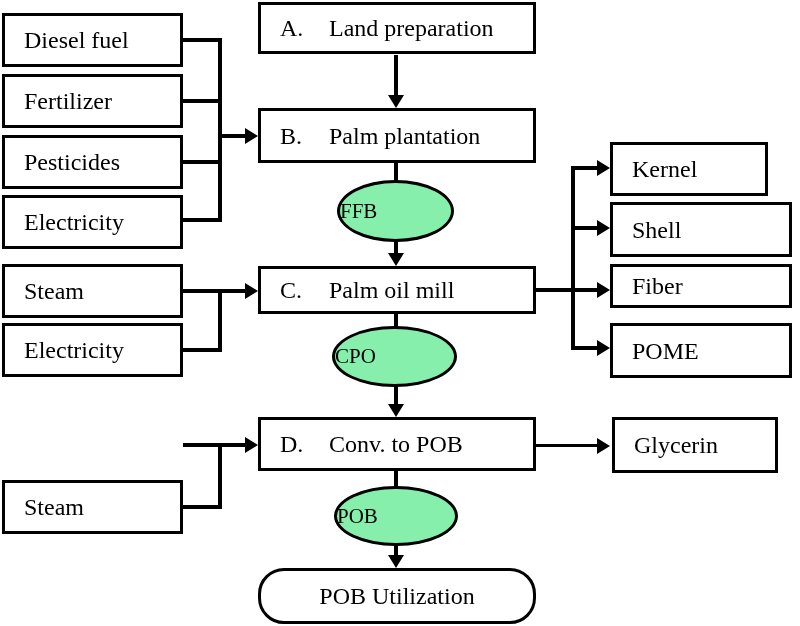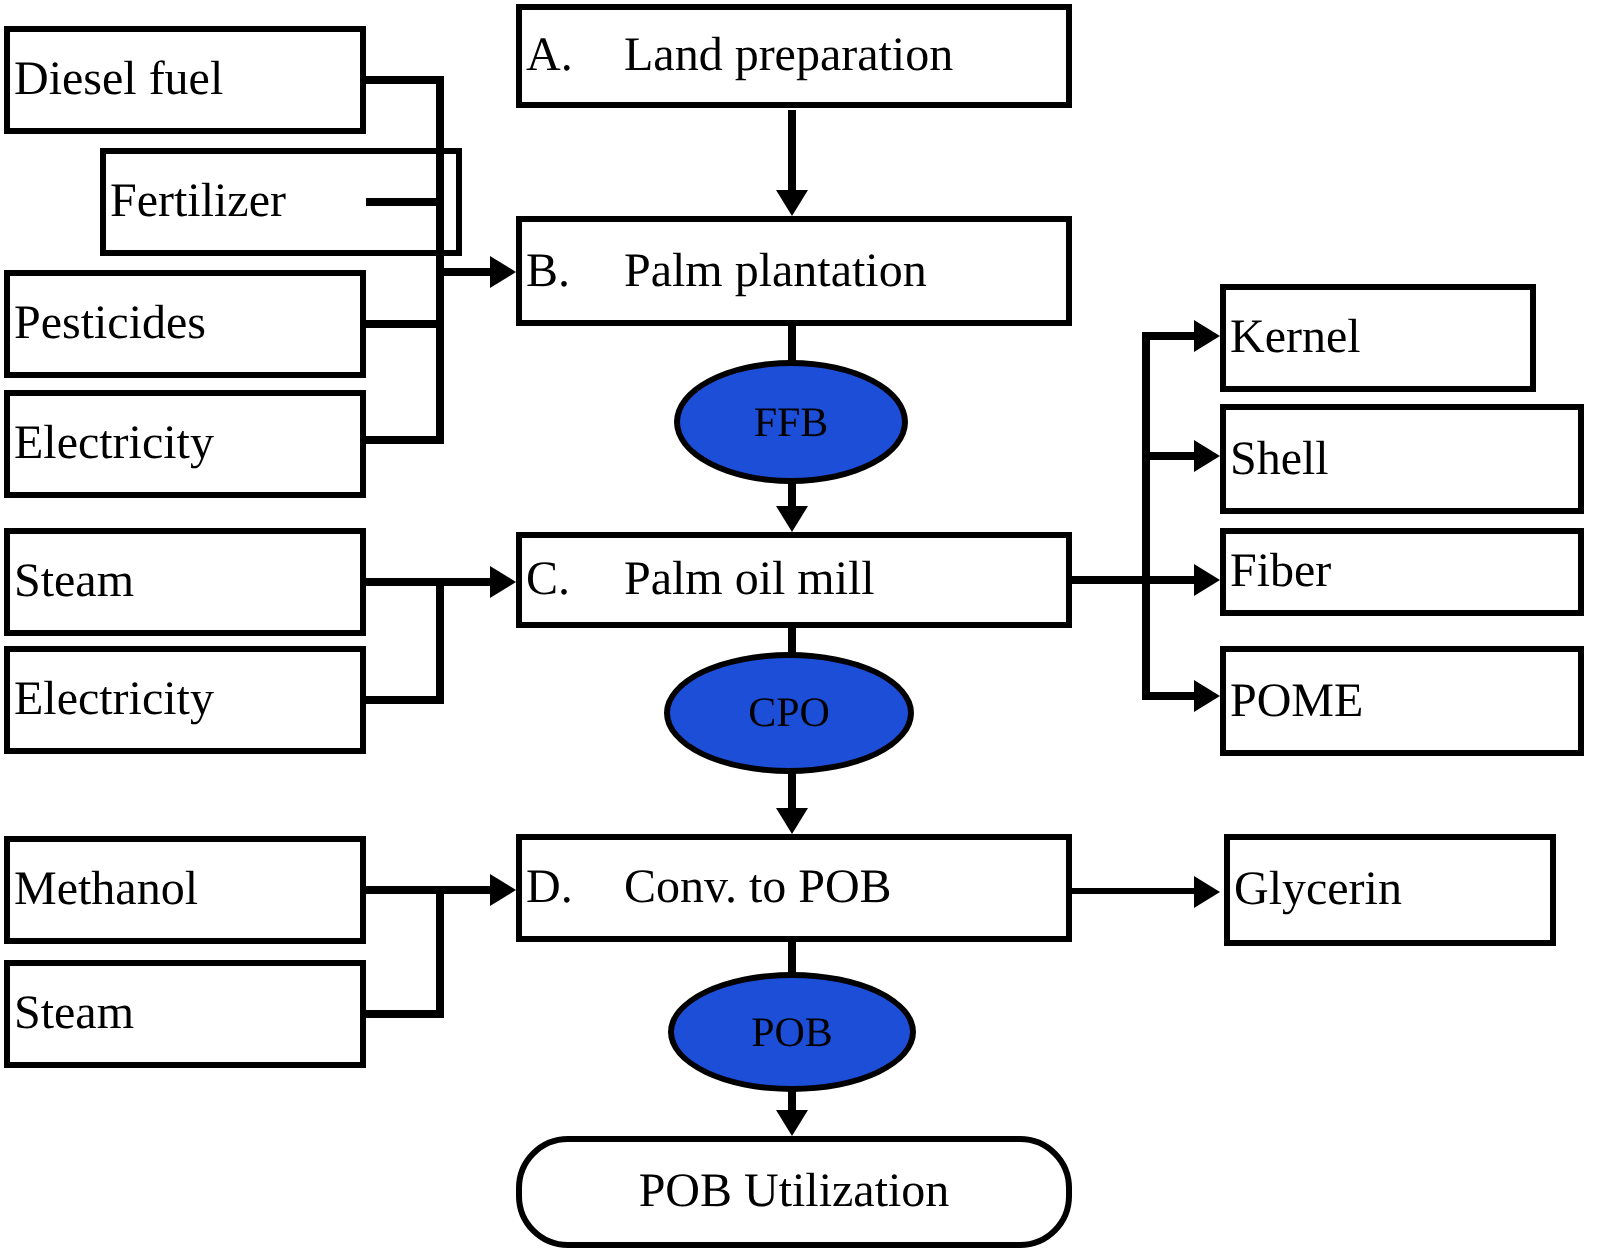--- a/index.html
+++ b/index.html
@@ -6,28 +6,28 @@
   .canvas {
     position:relative; width:800px; height:626px; background:#ffffff;
     font-family:"Liberation Serif", serif; color:#000;
     overflow:hidden;
   }
   .box {
     position:absolute; background:#fff; border:3px solid #000;
     box-sizing:border-box; display:flex; align-items:center;
     font-size:24px; line-height:1;
   }
-  .box.padded { padding-left:2px; padding-right:4px; }
+  .box.padded { padding-left:19px; padding-right:4px; }
   .box .prefix { display:inline-block; width:49px; flex:0 0 49px; }
   .box .lbl { white-space:nowrap; }
   .box.centered { justify-content:center; padding-left:0;border-radius:26px; }
   .ellipse {
-    position:absolute; background:#1d4ed8; border:3px solid #000;
+    position:absolute; background:#86efac; border:3px solid #000;
     border-radius:50%; box-sizing:border-box;
-    display:flex; align-items:center; justify-content:center;
+    display:flex; align-items:center; 
     font-size:21px; line-height:1; z-index:2;
   }
   .line { position:absolute; background:#000; z-index:1; }
   .arrow-down {
     position:absolute; width:0; height:0; z-index:1;
     border-left:8px solid transparent; border-right:8px solid transparent;
     border-top:13px solid #000;
   }
   .arrow-right {
     position:absolute; width:0; height:0; z-index:1;
@@ -36,37 +36,34 @@
   }
 </style>
 </head>
 <body>
 
 <div class="canvas">
 
   <div class="box padded" style="left:2px; top:13px; width:181px; height:54px;">
     <span class="lbl">Diesel fuel</span>
   </div>
-  <div class="box padded" style="left:2px; top:74px; width:181px; height:54px;margin-left:48px;">
+  <div class="box padded" style="left:2px; top:74px; width:181px; height:54px;">
     <span class="lbl">Fertilizer</span>
   </div>
   <div class="box padded" style="left:2px; top:135px; width:181px; height:54px;">
     <span class="lbl">Pesticides</span>
   </div>
   <div class="box padded" style="left:2px; top:195px; width:181px; height:54px;">
     <span class="lbl">Electricity</span>
   </div>
   <div class="box padded" style="left:2px; top:264px; width:181px; height:54px;">
     <span class="lbl">Steam</span>
   </div>
   <div class="box padded" style="left:2px; top:323px; width:181px; height:54px;">
     <span class="lbl">Electricity</span>
-  </div>
-  <div class="box padded" style="left:2px; top:418px; width:181px; height:54px;">
-    <span class="lbl">Methanol</span>
   </div>
   <div class="box padded" style="left:2px; top:480px; width:181px; height:54px;">
     <span class="lbl">Steam</span>
   </div>
 
   <div class="box padded" style="left:258px; top:2px; width:278px; height:52px;">
     <span class="prefix">A.</span>
     <span class="lbl">Land preparation</span>
   </div>
   <div class="box padded" style="left:258px; top:108px; width:278px; height:55px;">

